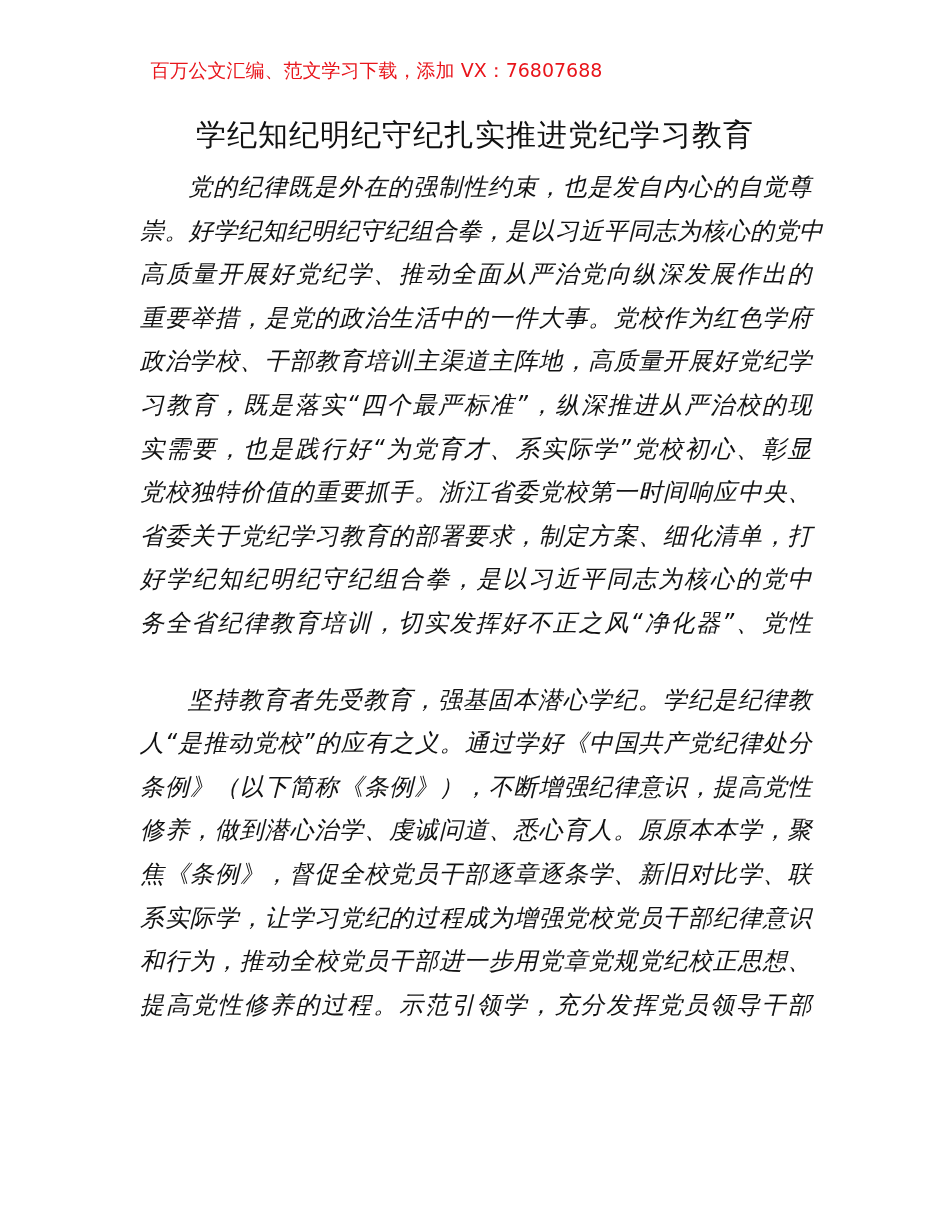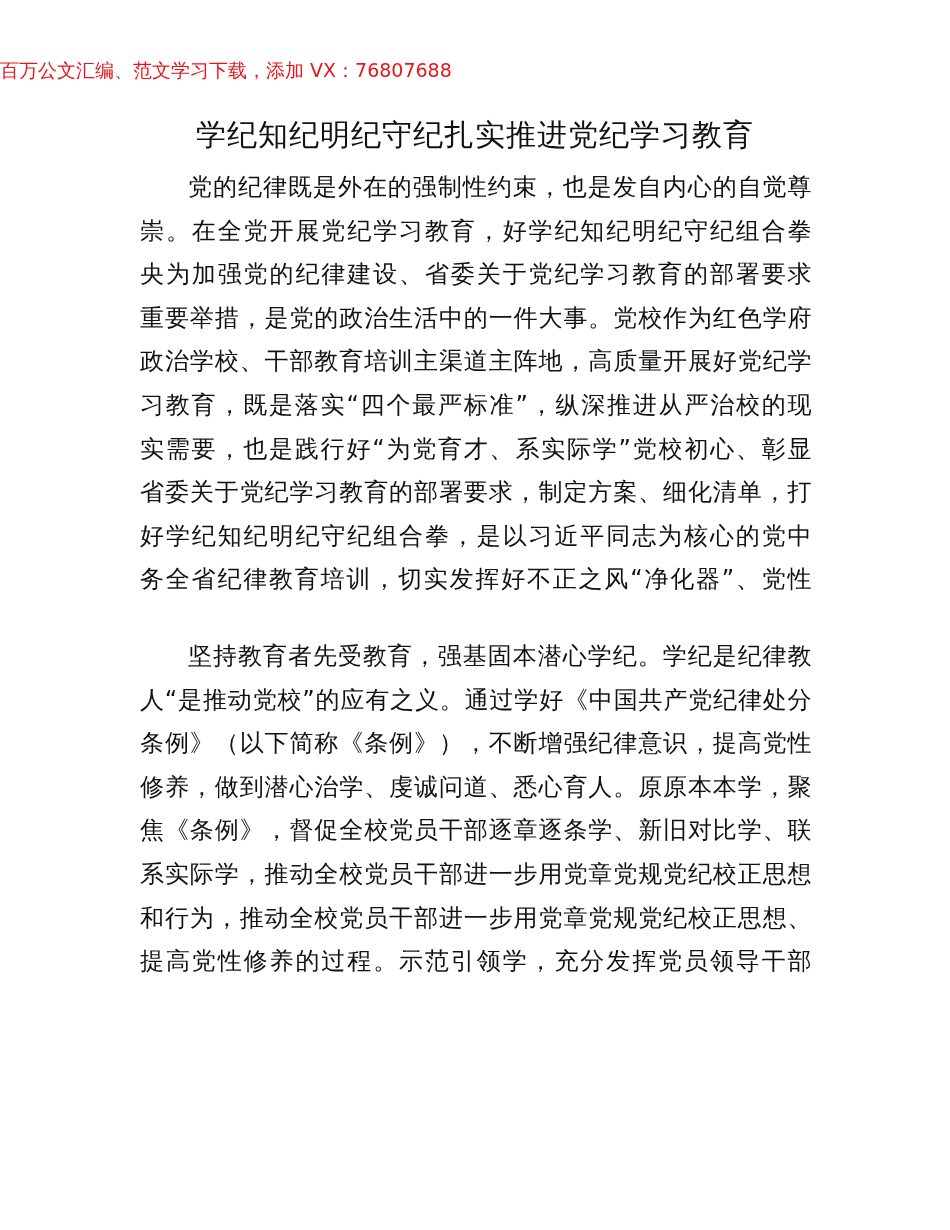--- a/index.html
+++ b/index.html
@@ -20,20 +20,21 @@
       left: 0; top: 0;
       width: 950px;
       height: 1230px;
       background: #ffffff;
     }
     .header-note {
       position: absolute;
       top: 56px;
       left: 0;
       width: 753px;
+      text-align: center;
       color: #e8151b;
       font-size: 19px;
       line-height: 28px;
       letter-spacing: 0px;
     }
     .doc-title {
       position: absolute;
       top: 114px;
       left: 0;
       width: 950px;
@@ -57,20 +58,21 @@
       letter-spacing: 0.4px;
       text-align: justify;
       word-break: break-all;
     }
     .line {
       display: block;
       white-space: nowrap;
       text-align: justify;
       text-align-last: justify;
       height: 43.6px;
+      font-style: italic;
     }
     .line.last {
       text-align-last: left;
     }
     .line.indent {
       padding-left: 48px;
     }
     .para + .para {
       margin-top: 33px;
     }
@@ -81,36 +83,37 @@
 <div class="page">
 
   <div class="header-note">百万公文汇编、范文学习下载，添加 VX：76807688</div>
 
   <div class="doc-title">学纪知纪明纪守纪扎实推进党纪学习教育</div>
 
   <div class="body-text">
 
     <p class="para">
       <span class="line indent">党的纪律既是外在的强制性约束，也是发自内心的自觉尊</span>
-      <span class="line">崇。在全党开展党纪学习教育，好学纪知纪明纪守纪组合拳</span>
-      <span class="line">央为加强党的纪律建设、省委关于党纪学习教育的部署要求</span>
+      <span class="line">崇。好学纪知纪明纪守纪组合拳，是以习近平同志为核心的党中</span>
+      <span class="line">高质量开展好党纪学、推动全面从严治党向纵深发展作出的</span>
       <span class="line">重要举措，是党的政治生活中的一件大事。党校作为红色学府</span>
       <span class="line">政治学校、干部教育培训主渠道主阵地，高质量开展好党纪学</span>
       <span class="line">习教育，既是落实“四个最严标准”，纵深推进从严治校的现</span>
       <span class="line">实需要，也是践行好“为党育才、系实际学”党校初心、彰显</span>
+      <span class="line">党校独特价值的重要抓手。浙江省委党校第一时间响应中央、</span>
       <span class="line">省委关于党纪学习教育的部署要求，制定方案、细化清单，打</span>
       <span class="line">好学纪知纪明纪守纪组合拳，是以习近平同志为核心的党中</span>
       <span class="line">务全省纪律教育培训，切实发挥好不正之风“净化器”、党性</span>
     </p>
 
     <p class="para">
       <span class="line indent">坚持教育者先受教育，强基固本潜心学纪。学纪是纪律教</span>
       <span class="line">人“是推动党校”的应有之义。通过学好《中国共产党纪律处分</span>
       <span class="line">条例》（以下简称《条例》），不断增强纪律意识，提高党性</span>
       <span class="line">修养，做到潜心治学、虔诚问道、悉心育人。原原本本学，聚</span>
       <span class="line">焦《条例》，督促全校党员干部逐章逐条学、新旧对比学、联</span>
-      <span class="line">系实际学，推动全校党员干部进一步用党章党规党纪校正思想</span>
+      <span class="line">系实际学，让学习党纪的过程成为增强党校党员干部纪律意识</span>
       <span class="line">和行为，推动全校党员干部进一步用党章党规党纪校正思想、</span>
       <span class="line">提高党性修养的过程。示范引领学，充分发挥党员领导干部</span>
     </p>
 
   </div>
 </div>
 
 </body></html>

